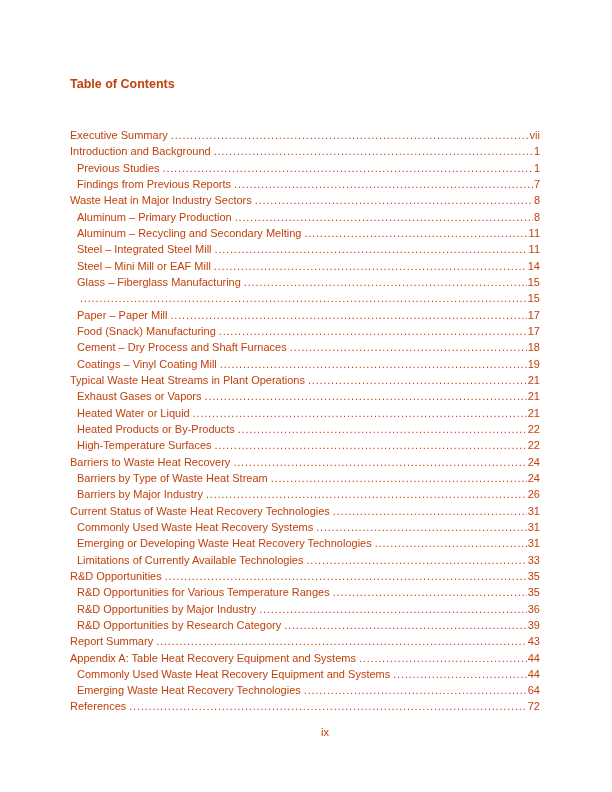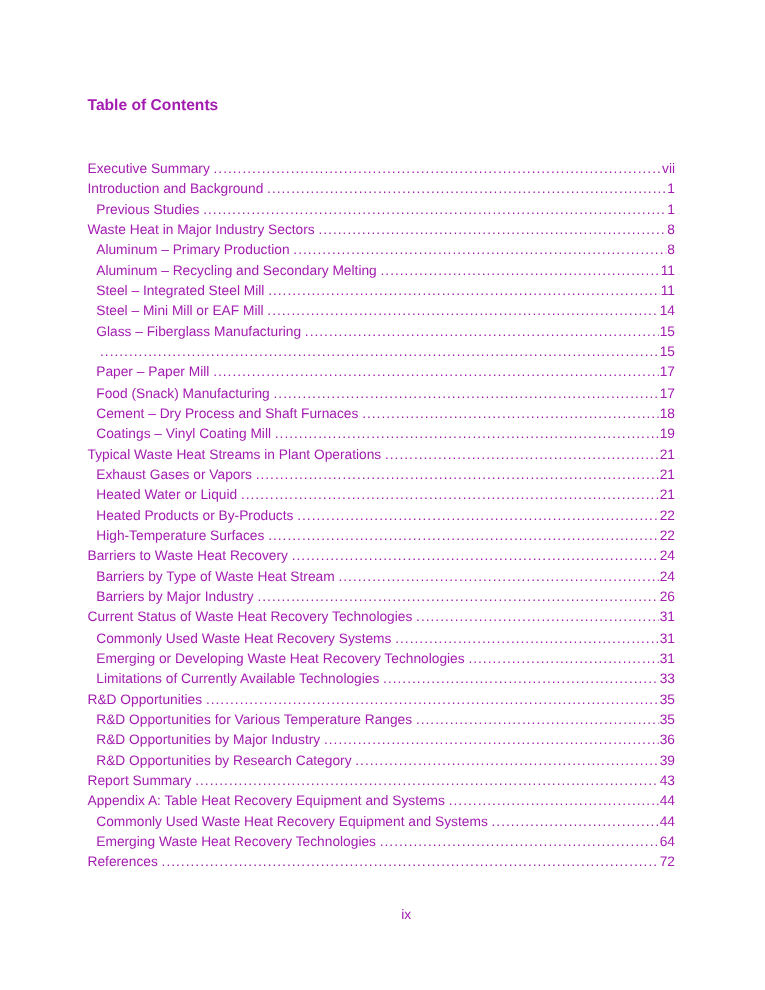--- a/index.html
+++ b/index.html
@@ -6,21 +6,21 @@
     margin: 0;
     padding: 0;
     background: #e8e8e8;
   }
   .page {
     position: relative;
     width: 612px;
     height: 792px;
     margin: 0 auto;
     background: #ffffff;
-    color: #a21caf;
+    color: #c2410c;
     font-family: "Liberation Sans", sans-serif;
     overflow: hidden;
   }
   .doc-title {
     position: absolute;
     left: 70px;
     top: 69px;
     font-size: 12.5px;
     font-weight: bold;
     line-height: 15px;
@@ -80,20 +80,25 @@
       <div class="toc-row level-0">
     <span class="toc-title">Introduction and Background</span>
     <span class="toc-dots"></span>
     <span class="toc-page">1</span>
   </div>
       <div class="toc-row level-1">
     <span class="toc-title">Previous Studies</span>
     <span class="toc-dots"></span>
     <span class="toc-page">1</span>
   </div>
+      <div class="toc-row level-1">
+    <span class="toc-title">Findings from Previous Reports</span>
+    <span class="toc-dots"></span>
+    <span class="toc-page">7</span>
+  </div>
       <div class="toc-row level-0">
     <span class="toc-title">Waste Heat in Major Industry Sectors</span>
     <span class="toc-dots"></span>
     <span class="toc-page">8</span>
   </div>
       <div class="toc-row level-1">
     <span class="toc-title">Aluminum – Primary Production</span>
     <span class="toc-dots"></span>
     <span class="toc-page">8</span>
   </div>

